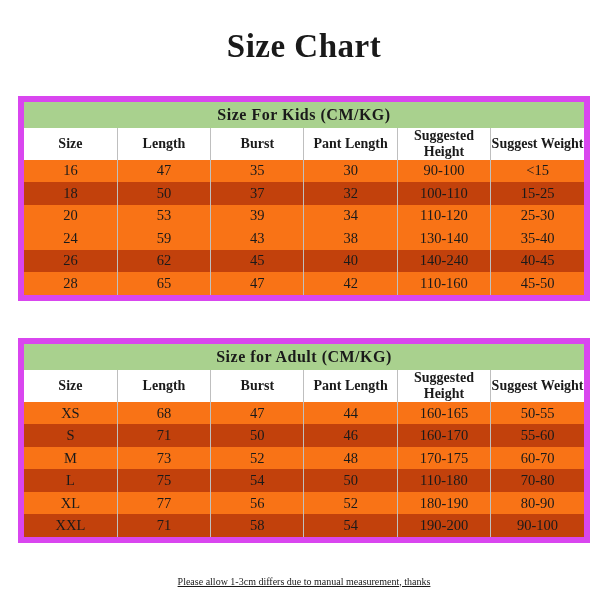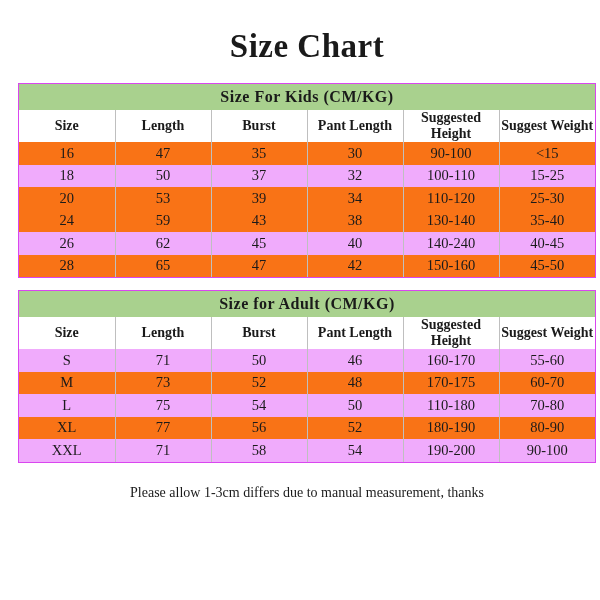--- a/index.html
+++ b/index.html
@@ -11,23 +11,24 @@
     height: 600px;
     background: #ffffff;
     font-family: "Liberation Serif", serif;
     color: #1a1a1a;
     overflow: hidden;
   }
   .page {
     width: 600px;
     height: 600px;
     box-sizing: border-box;
-    padding: 22px 4px 10px 18px;
+    padding: 22px 10px 10px 18px;
     display: flex;
     flex-direction: column;
+    justify-content: space-between;
   }
   .title {
     text-align: center;
     font-size: 33px;
     font-weight: bold;
     letter-spacing: 0.5px;
     margin: 6px 0 18px 0;
     font-family: "Liberation Serif", serif;
   }
   table.size-table {
@@ -58,38 +59,39 @@
   }
   .data-row td {
     height: 22.5px;
     font-size: 14.5px;
     vertical-align: middle;
   }
   .data-row.shade td {
     background: #f97316;
   }
   .data-row.plain td {
-    background: #f0abfc;
+    background: #c2410c;
   }
   
   .vsep {
     border-left: 1px solid #bfbfbf !important;
   }
   .tbl-wrap {
-    border: 1px solid #d946ef;
+    border: 6px solid #d946ef;
   }
   .spacer {
     height: 12px;
   }
   .notes {
     margin-top: 18px;
     text-align: center;
-    font-size: 14px;
+    font-size: 10px;
     line-height: 1.65;
     font-family: "Liberation Serif", serif;
+    text-decoration: underline;
   }
   .notes div {
     white-space: nowrap;
   }
 </style>
 </head>
 <body>
 
 <div class="page">
 
@@ -147,21 +149,21 @@
           <td class="vsep">45</td>
           <td class="vsep">40</td>
           <td class="vsep">140-240</td>
           <td class="vsep">40-45</td>
         </tr>
         <tr class="data-row shade">
           <td>28</td>
           <td class="vsep">65</td>
           <td class="vsep">47</td>
           <td class="vsep">42</td>
-          <td class="vsep">150-160</td>
+          <td class="vsep">110-160</td>
           <td class="vsep">45-50</td>
         </tr>
       </tbody>
     </table>
   </div>
 
   <div class="spacer"></div>
 
   <div class="tbl-wrap">
     <table class="size-table">
@@ -170,20 +172,28 @@
           <td class="band" colspan="6">Size for Adult  (CM/KG)</td>
         </tr>
         <tr class="hdr-row">
           <td style="width:11%">Size</td>
           <td class="vsep" style="width:13%">Length</td>
           <td class="vsep" style="width:12%">Burst</td>
           <td class="vsep" style="width:20%">Pant Length</td>
           <td class="vsep" style="width:24%">Suggested Height</td>
           <td class="vsep" style="width:20%">Suggest Weight</td>
         </tr>
+        <tr class="data-row shade">
+          <td>XS</td>
+          <td class="vsep">68</td>
+          <td class="vsep">47</td>
+          <td class="vsep">44</td>
+          <td class="vsep">160-165</td>
+          <td class="vsep">50-55</td>
+        </tr>
         <tr class="data-row plain">
           <td>S</td>
           <td class="vsep">71</td>
           <td class="vsep">50</td>
           <td class="vsep">46</td>
           <td class="vsep">160-170</td>
           <td class="vsep">55-60</td>
         </tr>
         <tr class="data-row shade">
           <td>M</td>

